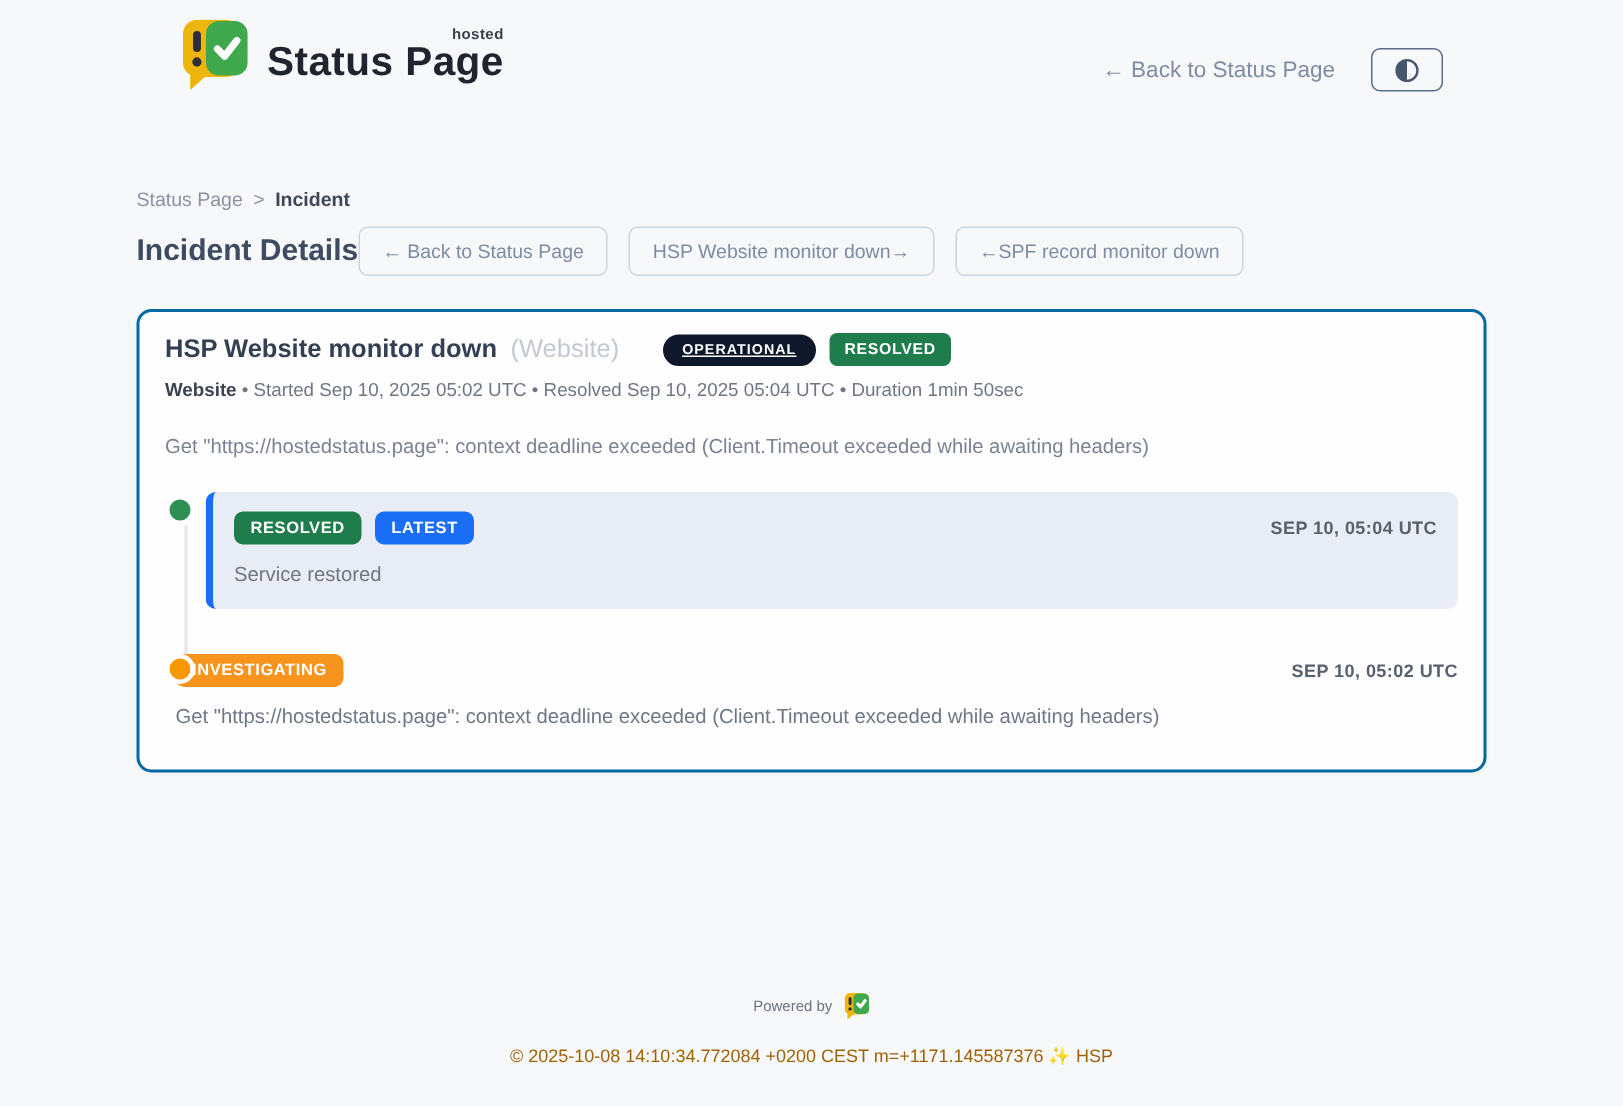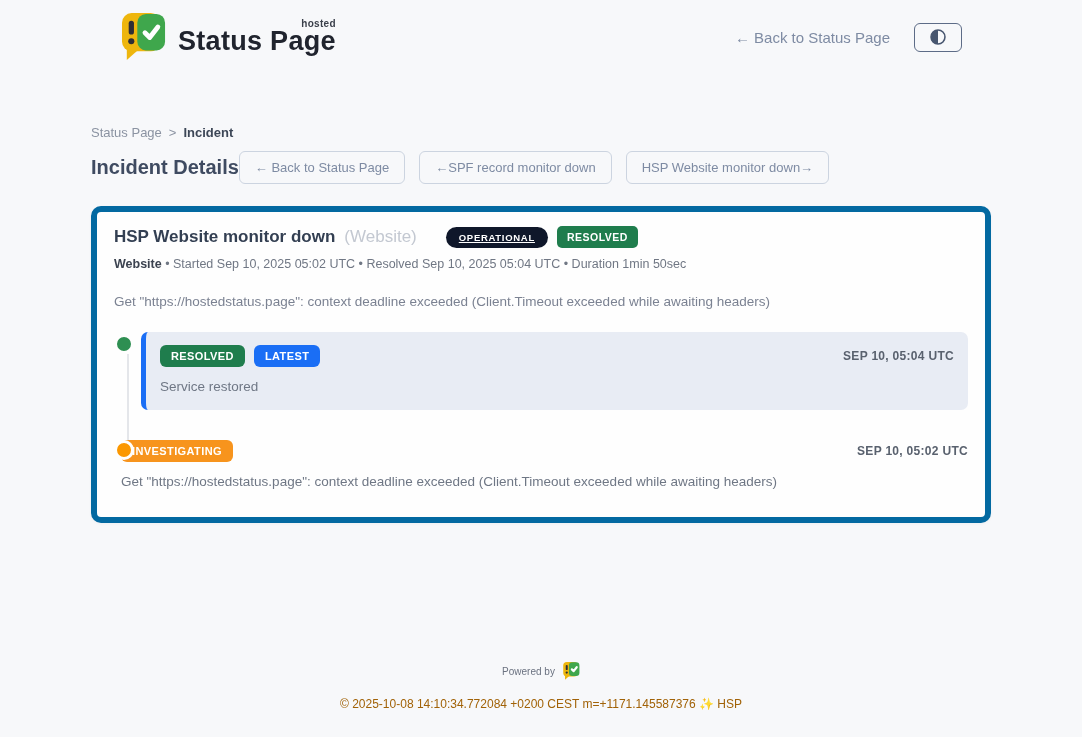--- a/index.html
+++ b/index.html
@@ -7,21 +7,21 @@
     width: 1082px; height: 737px;
     background: #f7f8fa;
     font-family: "Liberation Sans", sans-serif;
     color: #3f4b61;
     display: flex; flex-direction: column;
     overflow: hidden;
   }
 
   
   .site-header {
-    display: flex; justify-content: space-between; align-items: center;
+    display: flex; justify-content: space-between; align-items: flex-end;
     padding: 13px 120px 0 122px;
   }
   .brand { display: flex; align-items: center; gap: 12px; cursor: pointer; }
   .brand-textwrap { display: flex; flex-direction: column; }
   .brand-sup { align-self: flex-end; font-size: 10px; font-weight: 700; color: #3a3f4a; margin-bottom: -3px; letter-spacing: 0.3px; }
   .brand-text { font-size: 27px; font-weight: 700; color: #20242e; letter-spacing: 0.3px; }
   .header-right { display: flex; align-items: center; gap: 24px; }
   .back-link { font-size: 15px; color: #7e8ba3; text-decoration: none; }
   .theme-toggle {
     width: 48px; height: 29px; background: transparent;
@@ -41,21 +41,21 @@
   .nav-buttons { display: flex; gap: 14px; }
   .btn {
     font-family: "Liberation Sans", sans-serif;
     padding: 8px 15px; border: 1px solid #ccd4e0; border-radius: 6px;
     color: #7e8ba3; font-size: 13px; background: transparent; cursor: pointer; white-space: nowrap;
   }
 
   
   .card {
     margin-top: 22px; background: #fefefe;
-    border: 6px solid #0369a1; border-radius: 10px;
+    border: 2px solid #0369a1; border-radius: 10px;
     padding: 14px 17px 28px;
     box-shadow: 0 1px 3px rgba(30,40,60,0.04);
   }
   .card-title-row { display: flex; align-items: center; gap: 9px; }
   .incident-title { margin: 0; font-size: 17px; font-weight: 700; color: #333f52; }
   .incident-component { font-size: 17px; color: #c3c8d1; font-weight: 400; margin-right: 20px; }
   .badge { color: #fff; font-weight: 700; white-space: nowrap; }
   .badge-operational { font-size: 9.5px; letter-spacing: 0.7px; padding: 5px 13px; border-radius: 999px; }
   .badge-resolved-title { font-size: 10.5px; letter-spacing: 0.5px; padding: 5px 10px; border-radius: 5px; }
   .meta-line { margin-top: 9px; font-size: 12.5px; color: #707784; }
@@ -130,22 +130,22 @@
 
 <main class="container">
   <nav class="breadcrumb">
     <a href="#" class="bc-root">Status Page</a><span class="bc-sep">&gt;</span><span class="bc-current">Incident</span>
   </nav>
 
   <div class="title-row">
     <h1 class="page-title">Incident Details</h1>
     <div class="nav-buttons">
       <button class="btn">← Back to Status Page</button>
+      <button class="btn">HSP Website monitor down→</button>
       <button class="btn">←SPF record monitor down</button>
-      <button class="btn">HSP Website monitor down→</button>
     </div>
   </div>
 
   <section class="card">
     <div class="card-title-row">
       <h2 class="incident-title">HSP Website monitor down</h2>
       <span class="incident-component">(Website)</span>
       <span class="badge badge-operational" style="background:#0f172a;text-decoration:underline;">OPERATIONAL</span>
       <span class="badge badge-resolved-title" style="background:#1f7d4d;">RESOLVED</span>
     </div>

